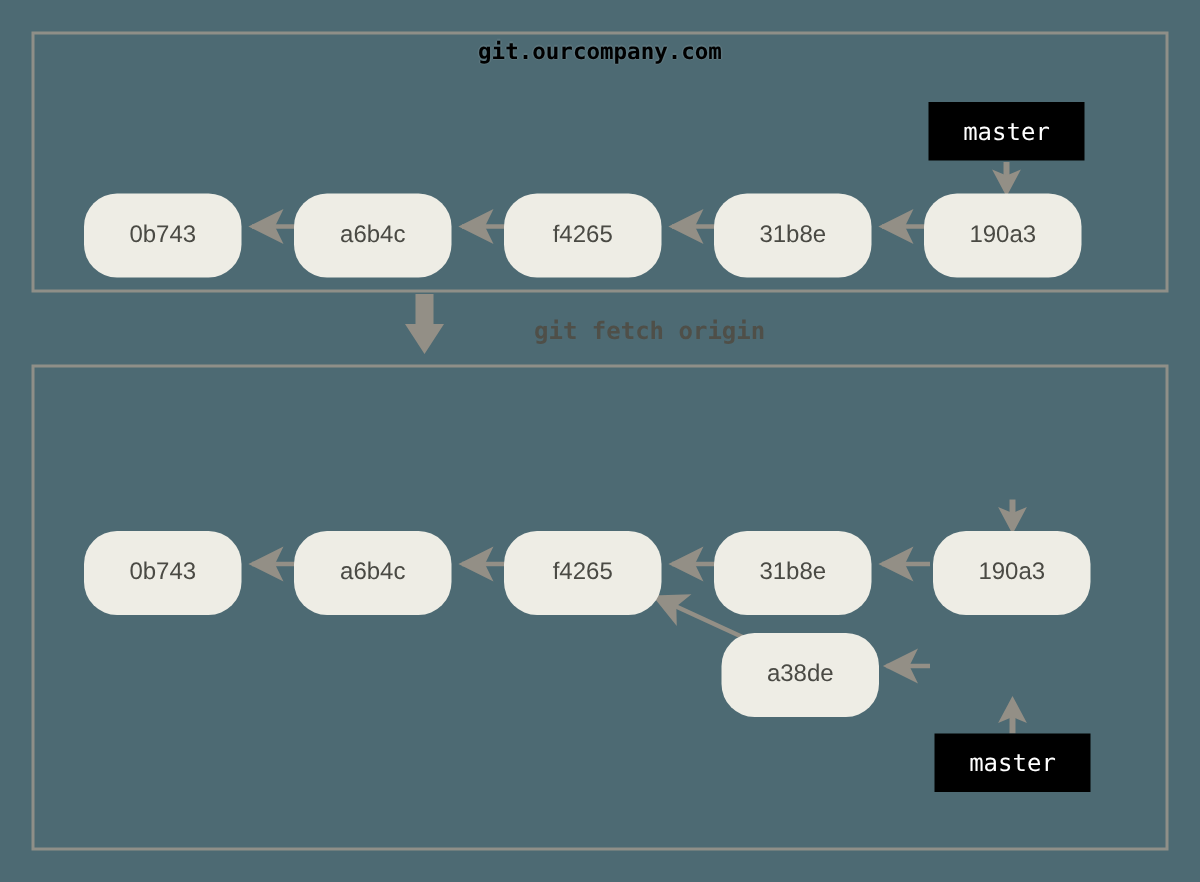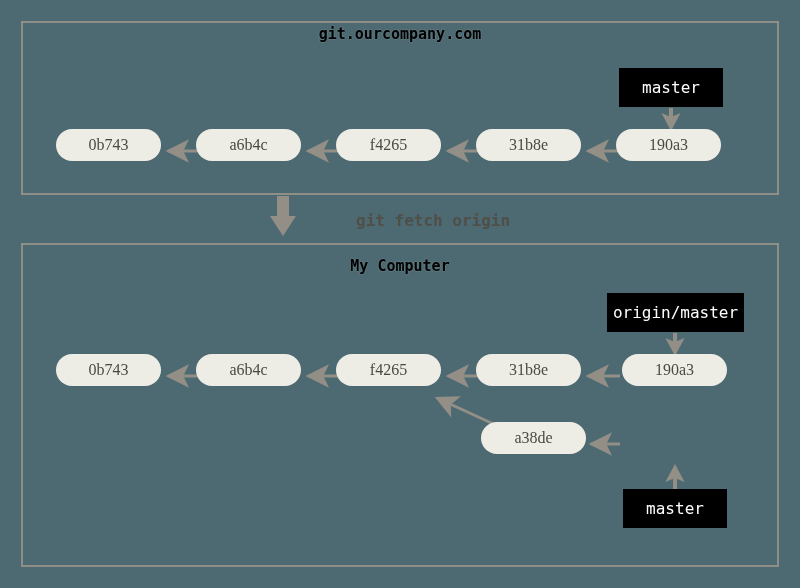--- a/index.html
+++ b/index.html
@@ -53,27 +53,27 @@
       0 -1px 0 #5b757d;
     letter-spacing: 0px;
     white-space: nowrap;
   }
   #title-server { left: 0; top: 25px; }
   #title-local  { left: 0; top: 257px; }
 
   .commit {
     position: absolute;
     width: 105px;
-    height: 32px;
+    height: 56px;
     background: #eeede5;
     border-radius: 22px;
     display: flex;
     align-items: center;
     justify-content: center;
-    font-family: Liberation Serif, serif;
+    font-family: Liberation Sans, sans-serif;
     font-size: 16px;
     color: #4a4a44;
     box-sizing: border-box;
   }
   .ref-label {
     position: absolute;
     height: 39px;
     background: #000000;
     display: flex;
     align-items: center;
@@ -164,26 +164,24 @@
   <div class="commit" style="left:196px; top:129px;">a6b4c</div>
   <div class="commit" style="left:336px; top:129px;">f4265</div>
   <div class="commit" style="left:476px; top:129px;">31b8e</div>
   <div class="commit" style="left:616px; top:129px;">190a3</div>
 
   <div class="ref-label" style="left:619px; top:68px; width:104px;">master</div>
 
   <div id="fetch-label">git fetch origin</div>
 
   <div class="panel" id="panel-local"></div>
-  <div class="panel-title" id="title-local">My Computer</div>
 
   <div class="commit" style="left:56px;  top:354px;">0b743</div>
   <div class="commit" style="left:196px; top:354px;">a6b4c</div>
   <div class="commit" style="left:336px; top:354px;">f4265</div>
   <div class="commit" style="left:476px; top:354px;">31b8e</div>
   <div class="commit" style="left:622px; top:354px;">190a3</div>
 
   <div class="commit" style="left:481px; top:422px;">a38de</div>
 
-  <div class="ref-label" style="left:607px; top:293px; width:137px;">origin/master</div>
   <div class="ref-label" style="left:623px; top:489px; width:104px;">master</div>
 
 </div>
 
 </body></html>

